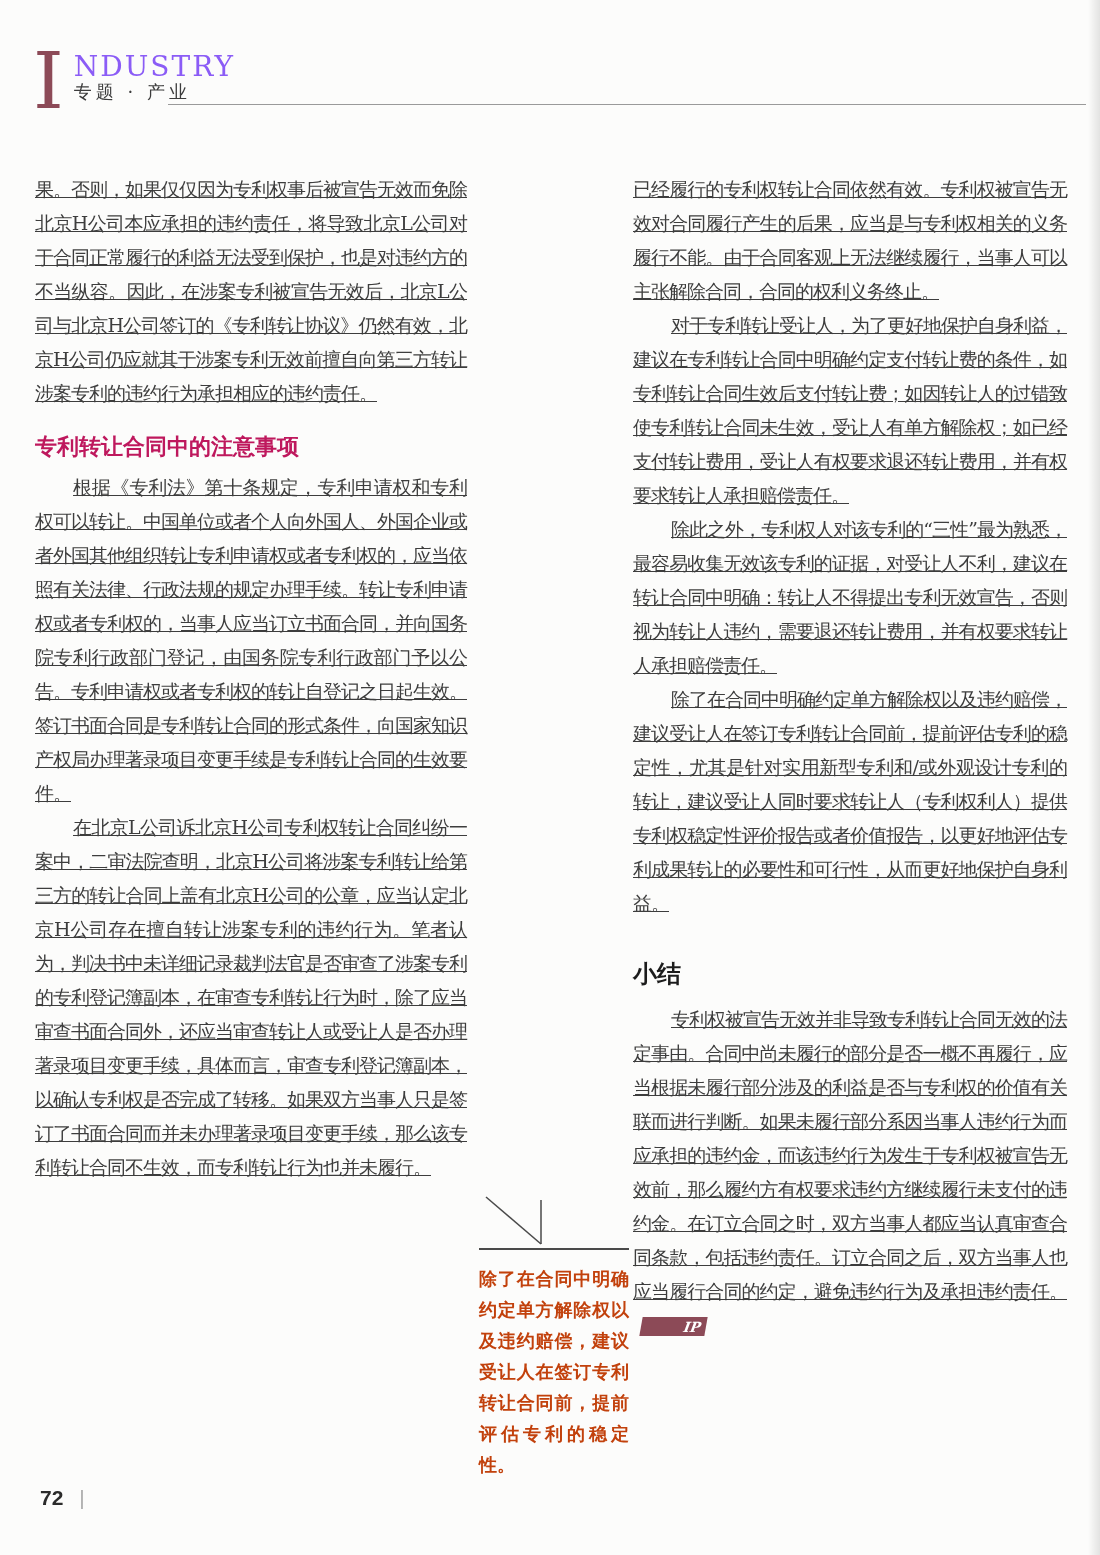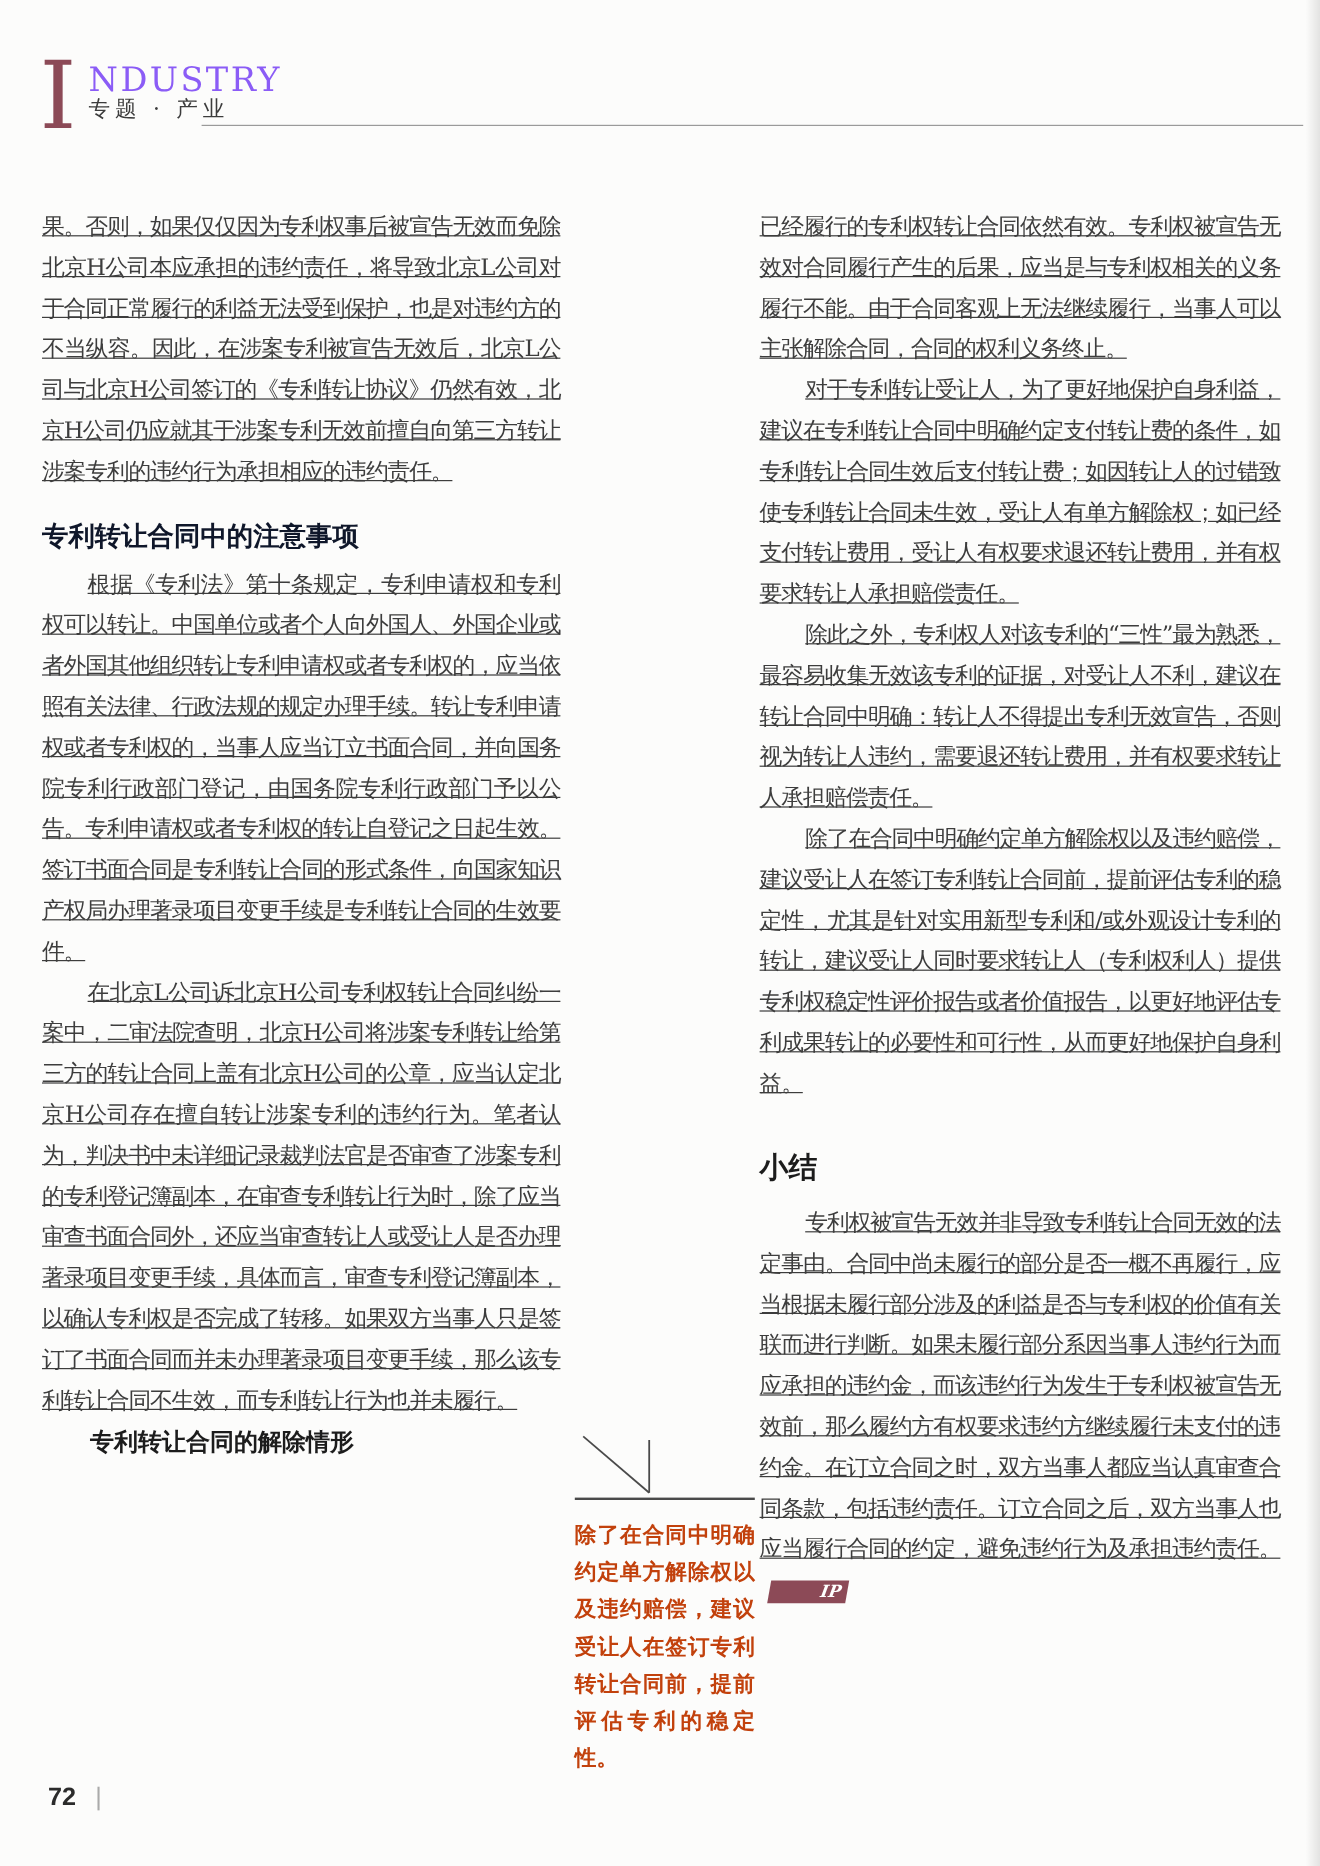--- a/index.html
+++ b/index.html
@@ -43,21 +43,21 @@
     font-size:19px; line-height:34px; letter-spacing:-1px;
     text-align:justify; color:#3d3d3d;
   }
   .col-left  { left:35px;  width:432px; }
   .col-right { left:633px; width:434px; }
   .col p { margin:0; text-indent:2em;text-decoration:underline; }
   .col p.no-indent { text-indent:0; }
 
   h2.section-heading {
     font-family:"Liberation Sans","DejaVu Sans",sans-serif;
-    font-weight:bold; color:#0f172a;
+    font-weight:bold; color:#be185d;
     font-size:22px; line-height:30px; letter-spacing:0;
     margin:22px 0 8px 0; text-indent:0; text-align:left;
   }
   h3.sub-heading {
     font-family:"Liberation Sans","DejaVu Sans",sans-serif;
     font-weight:bold; color:#1c1c1c;
     font-size:20px; line-height:28px; letter-spacing:0;
     margin:4px 0 6px 0; text-indent:2em; text-align:left;
   }
   h2.summary-heading {
@@ -123,21 +123,20 @@
       <div class="masthead-subtitle">专题 · 产业</div>
     </div>
   </div>
   <div class="header-rule"></div>
 
   <div class="col col-left">
     <p class="no-indent">果。否则，如果仅仅因为专利权事后被宣告无效而免除北京H公司本应承担的违约责任，将导致北京L公司对于合同正常履行的利益无法受到保护，也是对违约方的不当纵容。因此，在涉案专利被宣告无效后，北京L公司与北京H公司签订的《专利转让协议》仍然有效，北京H公司仍应就其于涉案专利无效前擅自向第三方转让涉案专利的违约行为承担相应的违约责任。</p>
     <h2 class="section-heading">专利转让合同中的注意事项</h2>
     <p>根据《专利法》第十条规定，专利申请权和专利权可以转让。中国单位或者个人向外国人、外国企业或者外国其他组织转让专利申请权或者专利权的，应当依照有关法律、行政法规的规定办理手续。转让专利申请权或者专利权的，当事人应当订立书面合同，并向国务院专利行政部门登记，由国务院专利行政部门予以公告。专利申请权或者专利权的转让自登记之日起生效。签订书面合同是专利转让合同的形式条件，向国家知识产权局办理著录项目变更手续是专利转让合同的生效要件。</p>
     <p>在北京L公司诉北京H公司专利权转让合同纠纷一案中，二审法院查明，北京H公司将涉案专利转让给第三方的转让合同上盖有北京H公司的公章，应当认定北京H公司存在擅自转让涉案专利的违约行为。笔者认为，判决书中未详细记录裁判法官是否审查了涉案专利的专利登记簿副本，在审查专利转让行为时，除了应当审查书面合同外，还应当审查转让人或受让人是否办理著录项目变更手续，具体而言，审查专利登记簿副本，以确认专利权是否完成了转移。如果双方当事人只是签订了书面合同而并未办理著录项目变更手续，那么该专利转让合同不生效，而专利转让行为也并未履行。</p>
-    <h3 class="sub-heading">专利转让合同的解除情形</h3>
   </div>
 
   <div class="pull-quote">
     <div class="pq-icon-box">
       <svg width="150" height="54" viewBox="0 0 150 54">
         <line x1="7" y1="3" x2="62" y2="50" stroke="#4a4a4a" stroke-width="1.5"></line>
         <line x1="62" y1="6" x2="62" y2="50" stroke="#4a4a4a" stroke-width="1.5"></line>
       </svg>
     </div>
     <div class="pq-text">除了在合同中明确约定单方解除权以及违约赔偿，建议受让人在签订专利转让合同前，提前评估专利的稳定性。</div>

